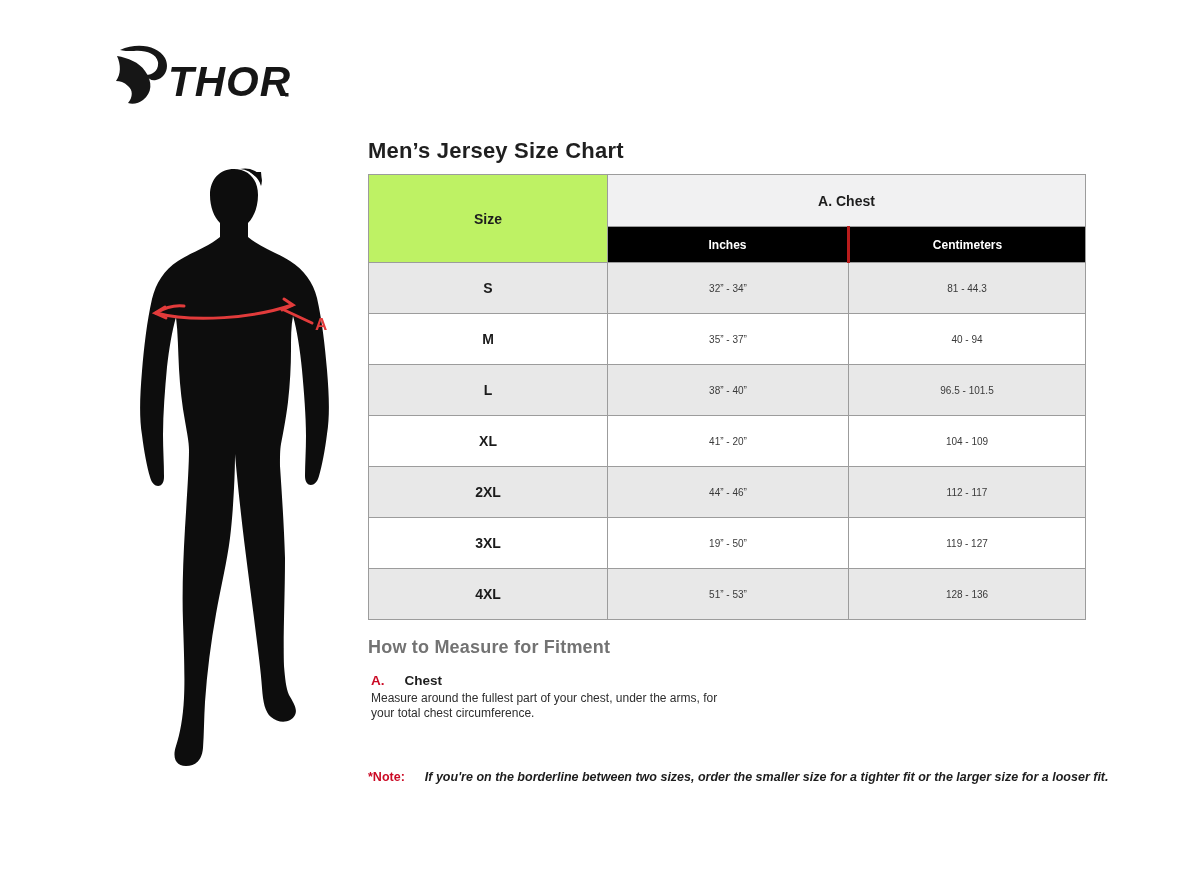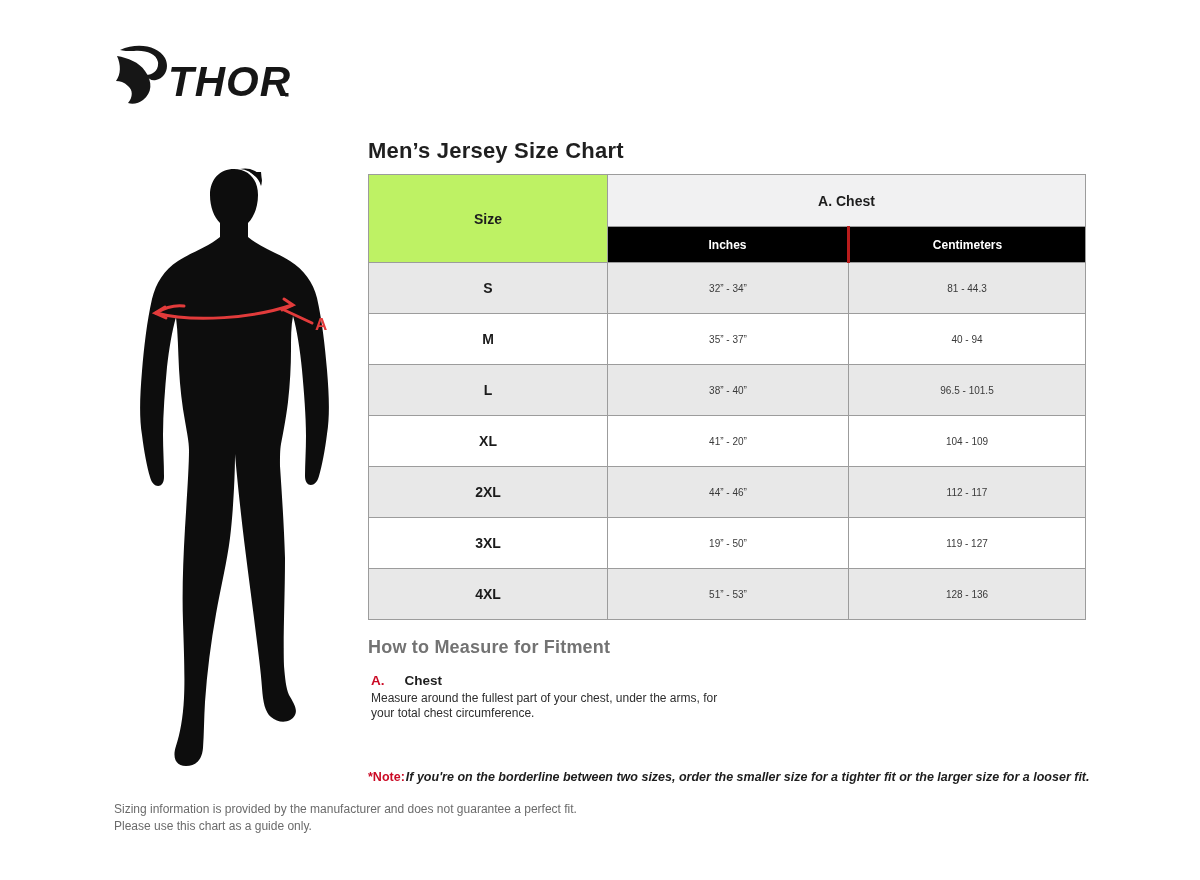--- a/index.html
+++ b/index.html
@@ -50,21 +50,21 @@
   .measure-item { position:absolute; left:371px; top:673px; font-size:13.5px; font-weight:bold; }
   .measure-item .letter { color:#cb0a25; }
   .measure-item .name   { color:#1d1d1d; margin-left:20px; }
   .measure-desc {
     position:absolute; left:371px; top:691px; width:352px;
     font-size:12px; color:#2e2e2e; line-height:1.28;
   }
 
   
   .note { position:absolute; left:368px; top:770px; font-size:12.5px; font-weight:bold; white-space:nowrap; }
-  .note .note-label { color:#cb0a25; margin-right:1px; }
+  .note .note-label { color:#cb0a25; margin-right:20px; }
   .note .note-text  { color:#1d1d1d;font-style:italic; }
 
   
   .footer {
     position:absolute; left:114px; top:801px;
     font-size:12px; color:#6b6b6b; line-height:1.4;
   }
 </style>
 </head>
 <body>
@@ -190,18 +190,14 @@
   <div class="measure-title">How to Measure for Fitment</div>
   <div class="measure-item">
     <span class="letter">A.</span><span class="name">Chest</span>
   </div>
   <div class="measure-desc">Measure around the fullest part of your chest, under the arms, for your total chest circumference.</div>
 
   <div class="note">
     <span class="note-label">*Note:</span><span class="note-text">If you're on the borderline between two sizes, order the smaller size for a tighter fit or the larger size for a looser fit.</span>
   </div>
 
-  <div class="footer">
-    <div>Sizing information is provided by the manufacturer and does not guarantee a perfect fit.</div>
-    <div>Please use this chart as a guide only.</div>
-  </div>
 
 </div>
 
 </body></html>

